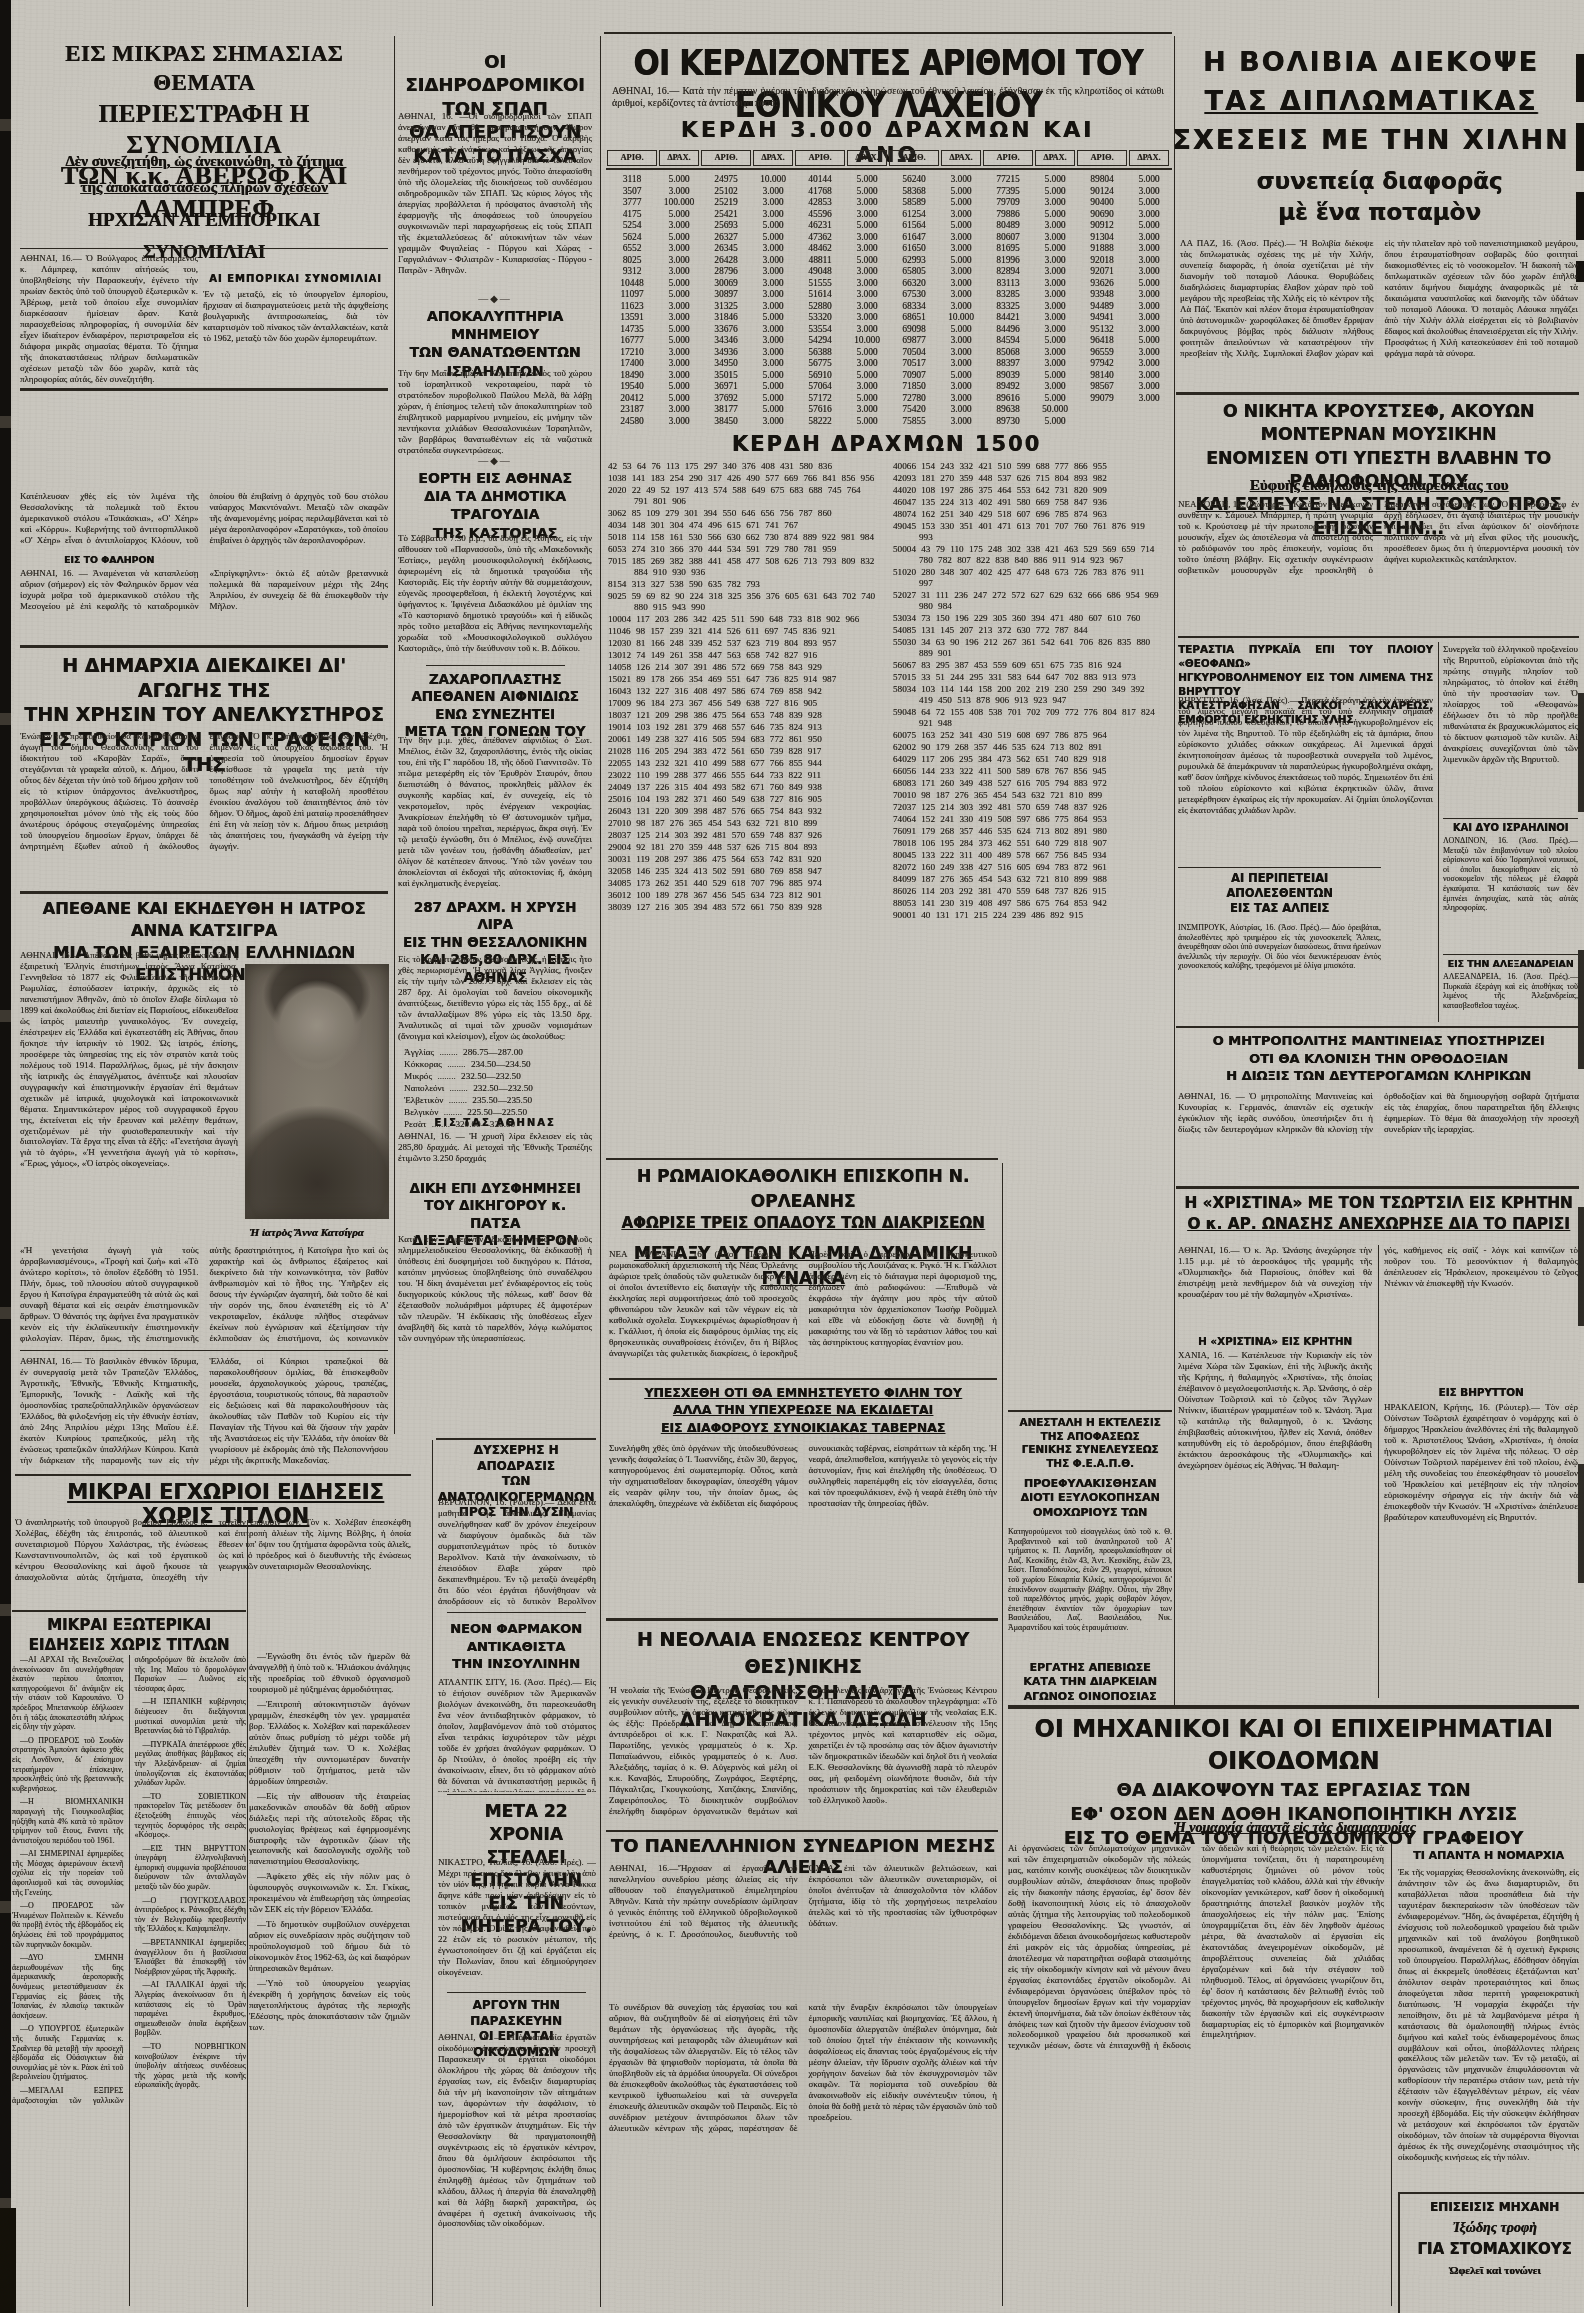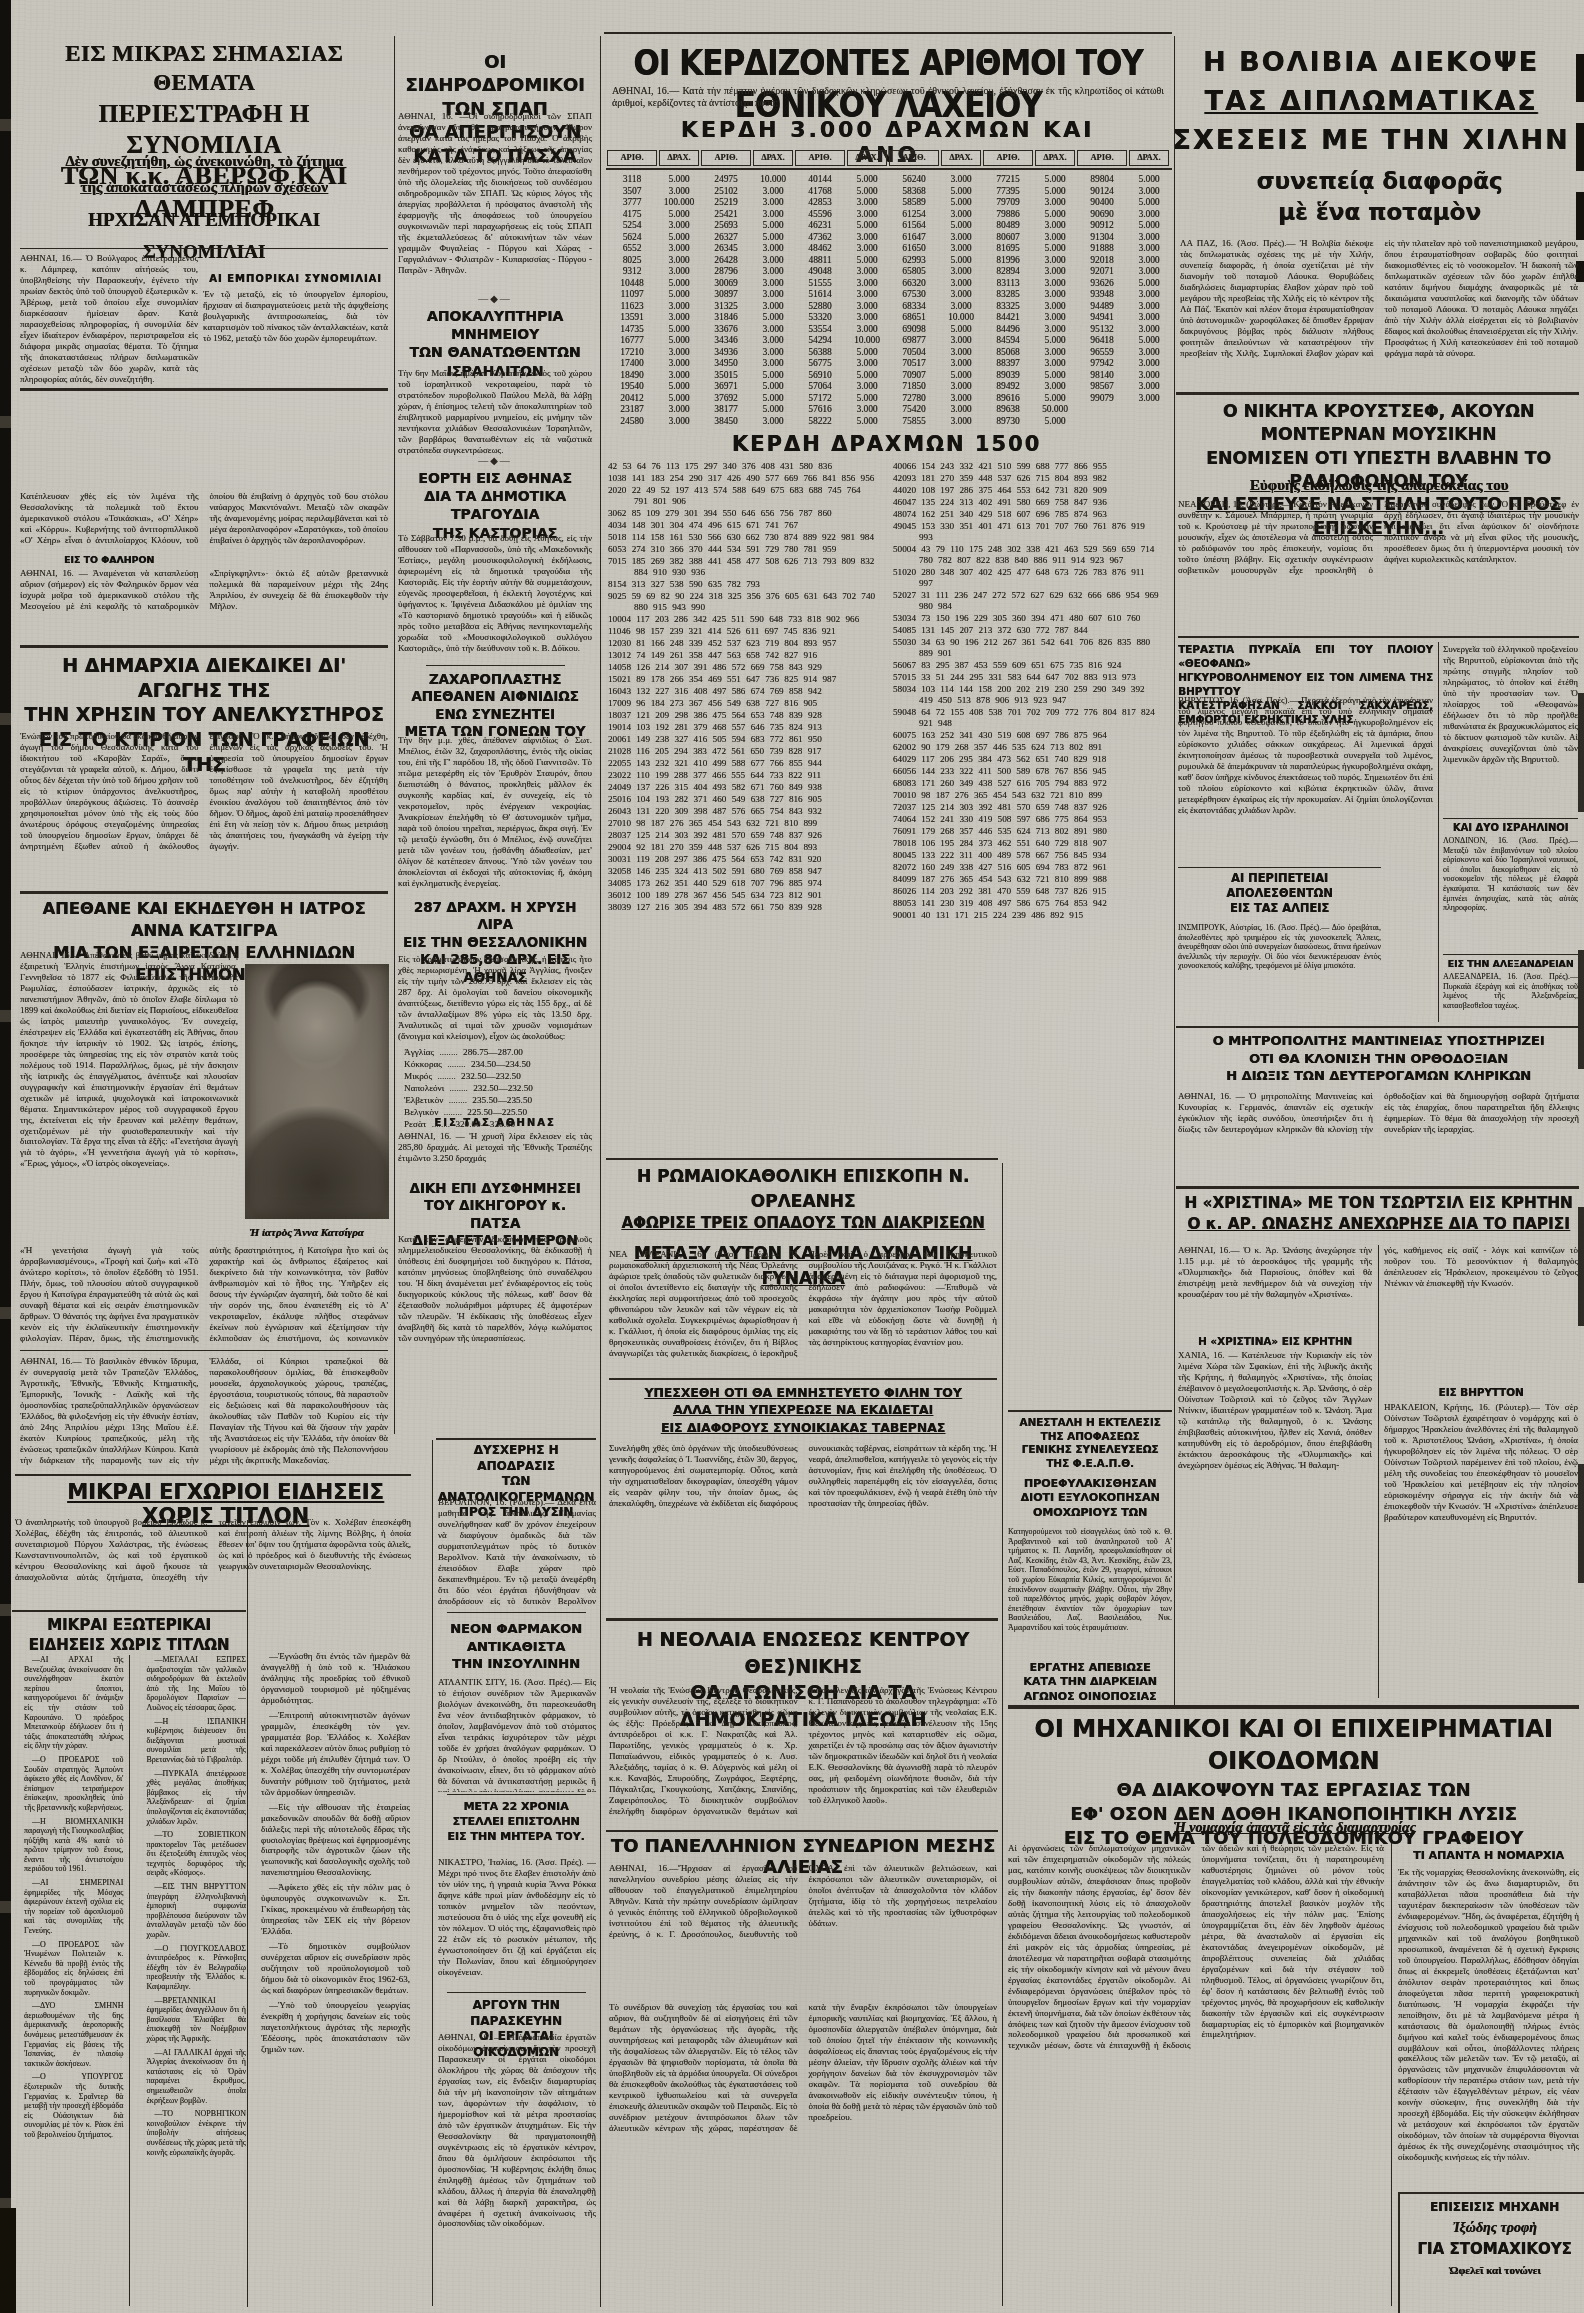--- a/index.html
+++ b/index.html
@@ -28,21 +28,21 @@
   
   #lothead,#lotbody{position:absolute;display:grid;grid-template-columns:repeat(6,52px 42px);
      font:9.4px/11.5px "Liberation Serif",serif;color:#211d17;text-shadow:0.3px 0 0 rgba(33,29,23,.6);}
   #lothead>div{border:1px solid #2b2720;font-weight:700;text-align:center;margin:1px;
      font-size:8.4px;line-height:14px;height:14px;background:rgba(255,255,255,.06);}
   #lotbody .lr{display:contents;}
   #lotbody .lc{text-align:center;white-space:nowrap;}
   .lines9{font:9.2px/11px "Liberation Serif",serif;color:#28241e;text-shadow:0 0 0.4px rgba(40,36,30,.6);}
   .lines9 div{padding-left:26px;text-indent:-26px;word-spacing:3px;margin-bottom:1px;}
   .ratesl div{padding-left:0;text-indent:0;white-space:nowrap;}
-  .itms p{margin:0 0 4px 0;padding-left:12px;text-indent:8px;}
+  .itms p{margin:0 0 4px 0;padding-left:0;text-indent:8px;}
   .photo{background:
      radial-gradient(ellipse 46% 26% at 50% 24%, #958e82 0%, #7d766b 55%, rgba(60,55,48,0) 68%),
      radial-gradient(ellipse 30% 16% at 50% 30%, #a49c8e 0%, rgba(120,112,100,0) 75%),
      radial-gradient(ellipse 52% 24% at 50% 12%, #35302a 0%, #4a443c 60%, rgba(74,68,60,0) 72%),
      radial-gradient(ellipse 70% 36% at 50% 86%, #3a352e 0%, #514b42 70%, rgba(80,74,64,0) 85%),
      radial-gradient(ellipse 90% 70% at 50% 55%, #847d71 0%, #6d665c 75%, #5a5449 100%);
      background-color:#7b7468;
      box-shadow:inset 0 0 18px rgba(30,26,20,.55);
      filter:contrast(1.05);}
   .edge{background:repeating-linear-gradient(180deg,#12100d 0 119px,#3d3830 119px 131px,#12100d 131px 297px);}
@@ -193,21 +193,21 @@
   </div>
   <div class="b j" style="left:438px;top:1497px;width:158px;height:111px;">ΒΕΡΟΛΙΝΟΝ, 16. (Ρώυτερ).— Δέκα ἑπτὰ μαθηταὶ τῆς ἀνατολικῆς Γερμανίας συνελήφθησαν καθ' ὃν χρόνον ἐπεχείρουν νὰ διαφύγουν ὁμαδικῶς διὰ τῶν συρματοπλεγμάτων πρὸς τὸ δυτικὸν Βερολῖνον. Κατὰ τὴν ἀνακοίνωσιν, τὸ ἐπεισόδιον ἔλαβε χώραν πρὸ δεκαπενθημέρου. Ἐν τῷ μεταξὺ ἀνεφέρθη ὅτι δύο νέοι ἐργάται ἠδυνήθησαν νὰ ἀποδράσουν εἰς τὸ δυτικὸν Βερολῖνον διαβάντες τὰ σύνορα εἴς σημεῖον, τὸ ὁποῖον διὰ λόγους ἀσφαλείας, δὲν ἀνεκοινώθη.</div>
   <div class="rule" style="left:447px;top:1612px;width:139px;height:1px;"></div>
   <div class="b hs ctr" style="left:436px;top:1620px;width:160px;font-size:13px;line-height:1.35;">
     <div>ΝΕΟΝ ΦΑΡΜΑΚΟΝ</div>
     <div>ΑΝΤΙΚΑΘΙΣΤΑ</div>
     <div>ΤΗΝ ΙΝΣΟΥΛΙΝΗΝ</div>
   </div>
   <div class="b j" style="left:438px;top:1677px;width:158px;height:115px;">ΑΤΛΑΝΤΙΚ ΣΙΤΥ, 16. (Ἀσσ. Πρές).— Εἰς τὸ ἐτήσιον συνέδριον τῶν Ἀμερικανῶν βιολόγων ἀνεκοινώθη, ὅτι παρεσκευάσθη ἕνα νέον ἀντιδιαβητικὸν φάρμακον, τὸ ὁποῖον, λαμβανόμενον ἀπὸ τοῦ στόματος εἶναι τετράκις ἰσχυρότερον τῶν μέχρι τοῦδε ἐν χρήσει ἀναλόγων φαρμάκων. Ὁ δρ Ντούλιν, ὁ ὁποῖος προέβη εἰς τὴν ἀνακοίνωσιν, εἶπεν, ὅτι τὸ φάρμακον αὐτὸ θὰ δύναται νὰ ἀντικαταστήσῃ μερικῶς ἢ καὶ ὁλικῶς τὴν ἰνσουλίνην, συντόμως δὲ θὰ διατεθῇ εἰς τὸ ἐμπόριον ὑπὸ τὴν ἐπωνυμίαν «U—6420».</div>
   <div class="rule" style="left:447px;top:1794px;width:139px;height:1px;"></div>
-  <div class="b hs ctr" style="left:436px;top:1800px;width:160px;font-size:11px;line-height:1.35;">
+  <div class="b hs ctr" style="left:446px;top:1800px;width:160px;font-size:17px;line-height:1.35;">
     <div>ΜΕΤΑ 22 ΧΡΟΝΙΑ</div>
     <div>ΣΤΕΛΛΕΙ ΕΠΙΣΤΟΛΗΝ</div>
     <div>ΕΙΣ ΤΗΝ ΜΗΤΕΡΑ ΤΟΥ.</div>
   </div>
   <div class="b j" style="left:438px;top:1857px;width:158px;height:131px;">ΝΙΚΑΣΤΡΟ, Ἰταλίας, 16. (Ἀσσ. Πρές). — Μέχρι πρό τινος ὅτε ἔλαβεν ἐπιστολὴν ἀπὸ τὸν υἱόν της, ἡ γηραιὰ κυρία Ἄννα Ρόκκα ἄφηνε κάθε πρωὶ μίαν ἀνθοδέσμην εἰς τὸ τοπικὸν μνημεῖον τῶν πεσόντων, πιστεύουσα ὅτι ὁ υἱός της εἶχε φονευθῆ εἰς τὸν πόλεμον. Ὁ υἱός της, ἐξαφανισθεὶς πρὸ 22 ἐτῶν εἰς τὸ ρωσικὸν μέτωπον, τῆς ἐγνωστοποίησεν ὅτι ζῇ καὶ ἐργάζεται εἰς τὴν Πολωνίαν, ὅπου καὶ ἐδημιούργησεν οἰκογένειαν.</div>
   <div class="rule" style="left:447px;top:1992px;width:139px;height:1px;"></div>
   <div class="b hs ctr" style="left:436px;top:1998px;width:160px;font-size:12px;line-height:1.3;">
     <div>ΑΡΓΟΥΝ ΤΗΝ ΠΑΡΑΣΚΕΥΗΝ</div>
     <div>ΟΙ ΕΡΓΑΤΑΙ ΟΙΚΟΔΟΜΩΝ</div>
   </div>

